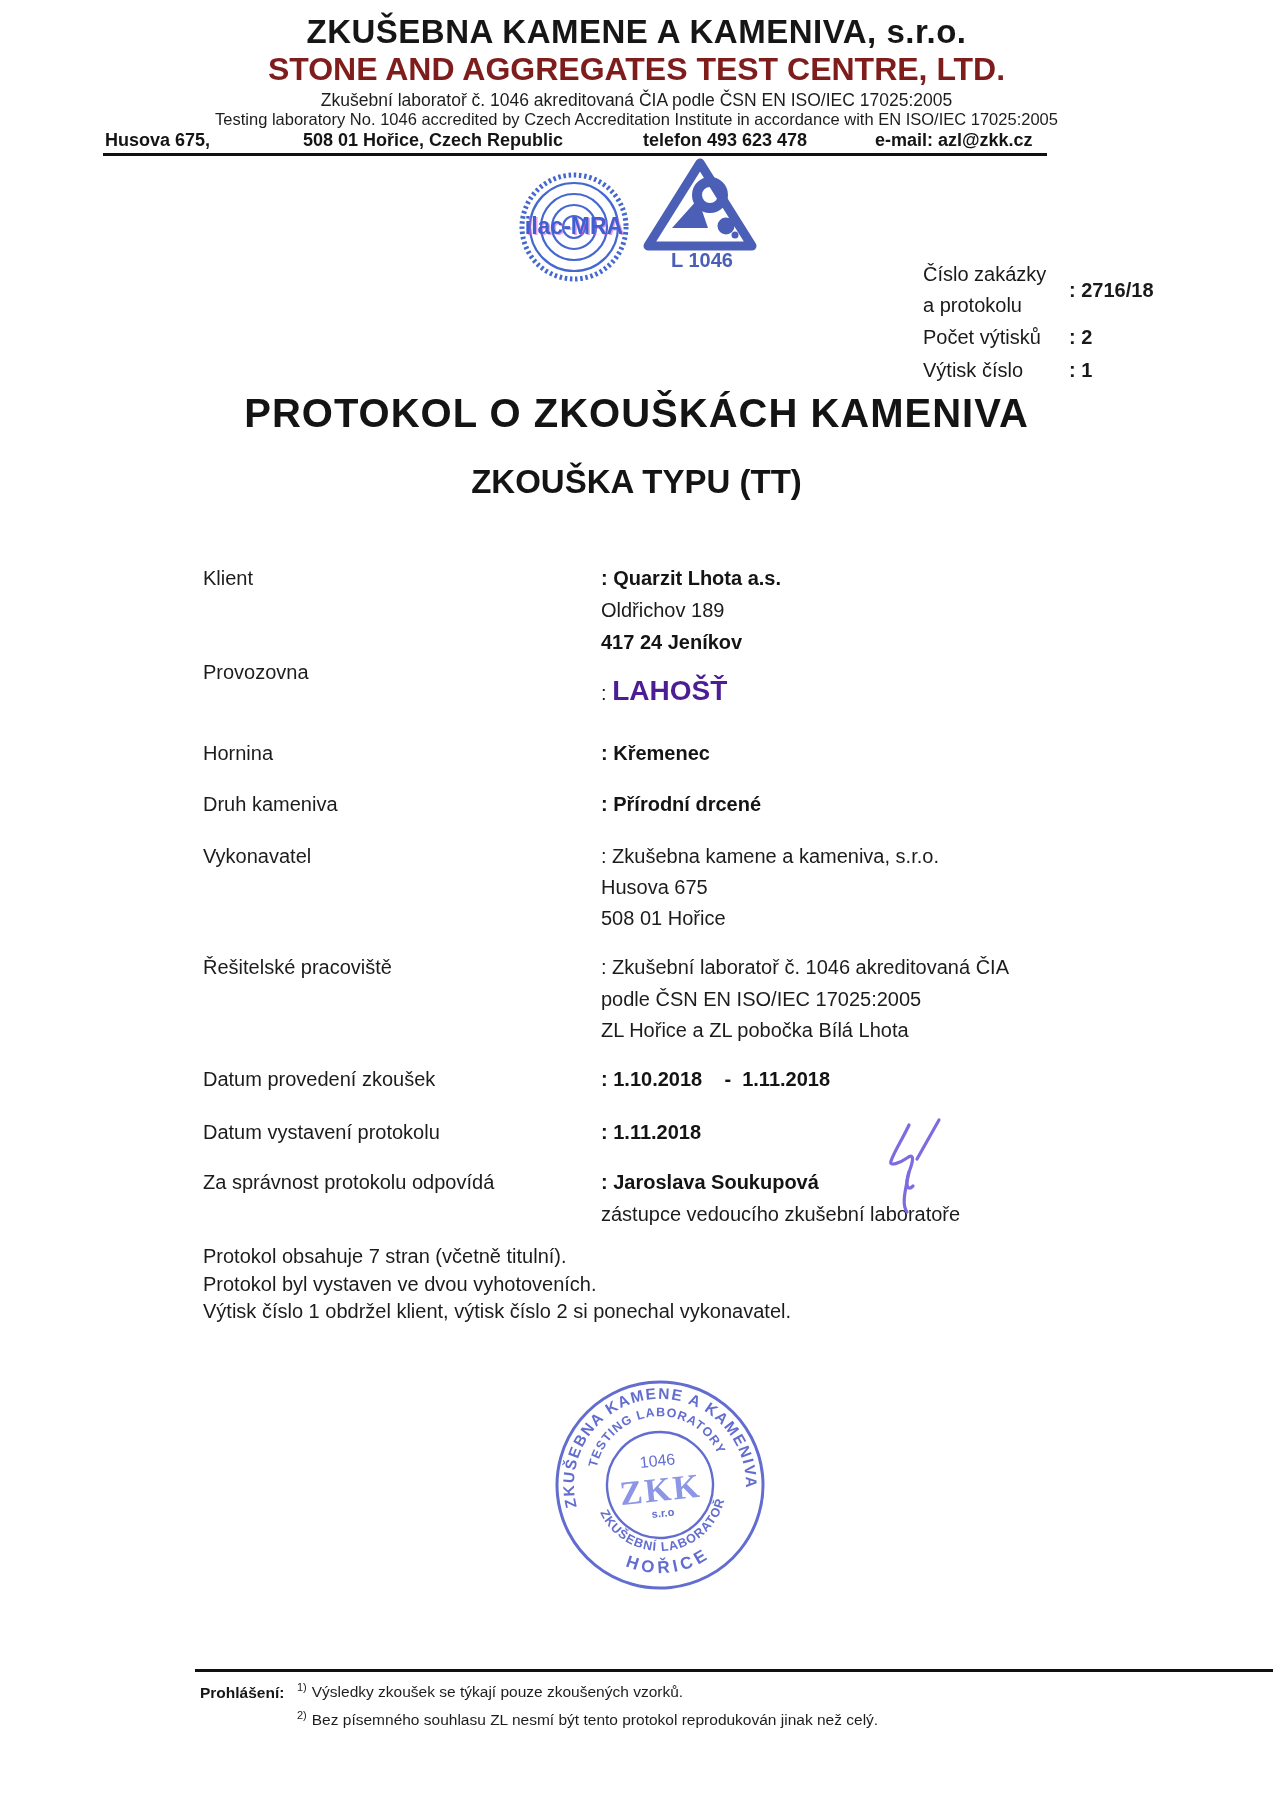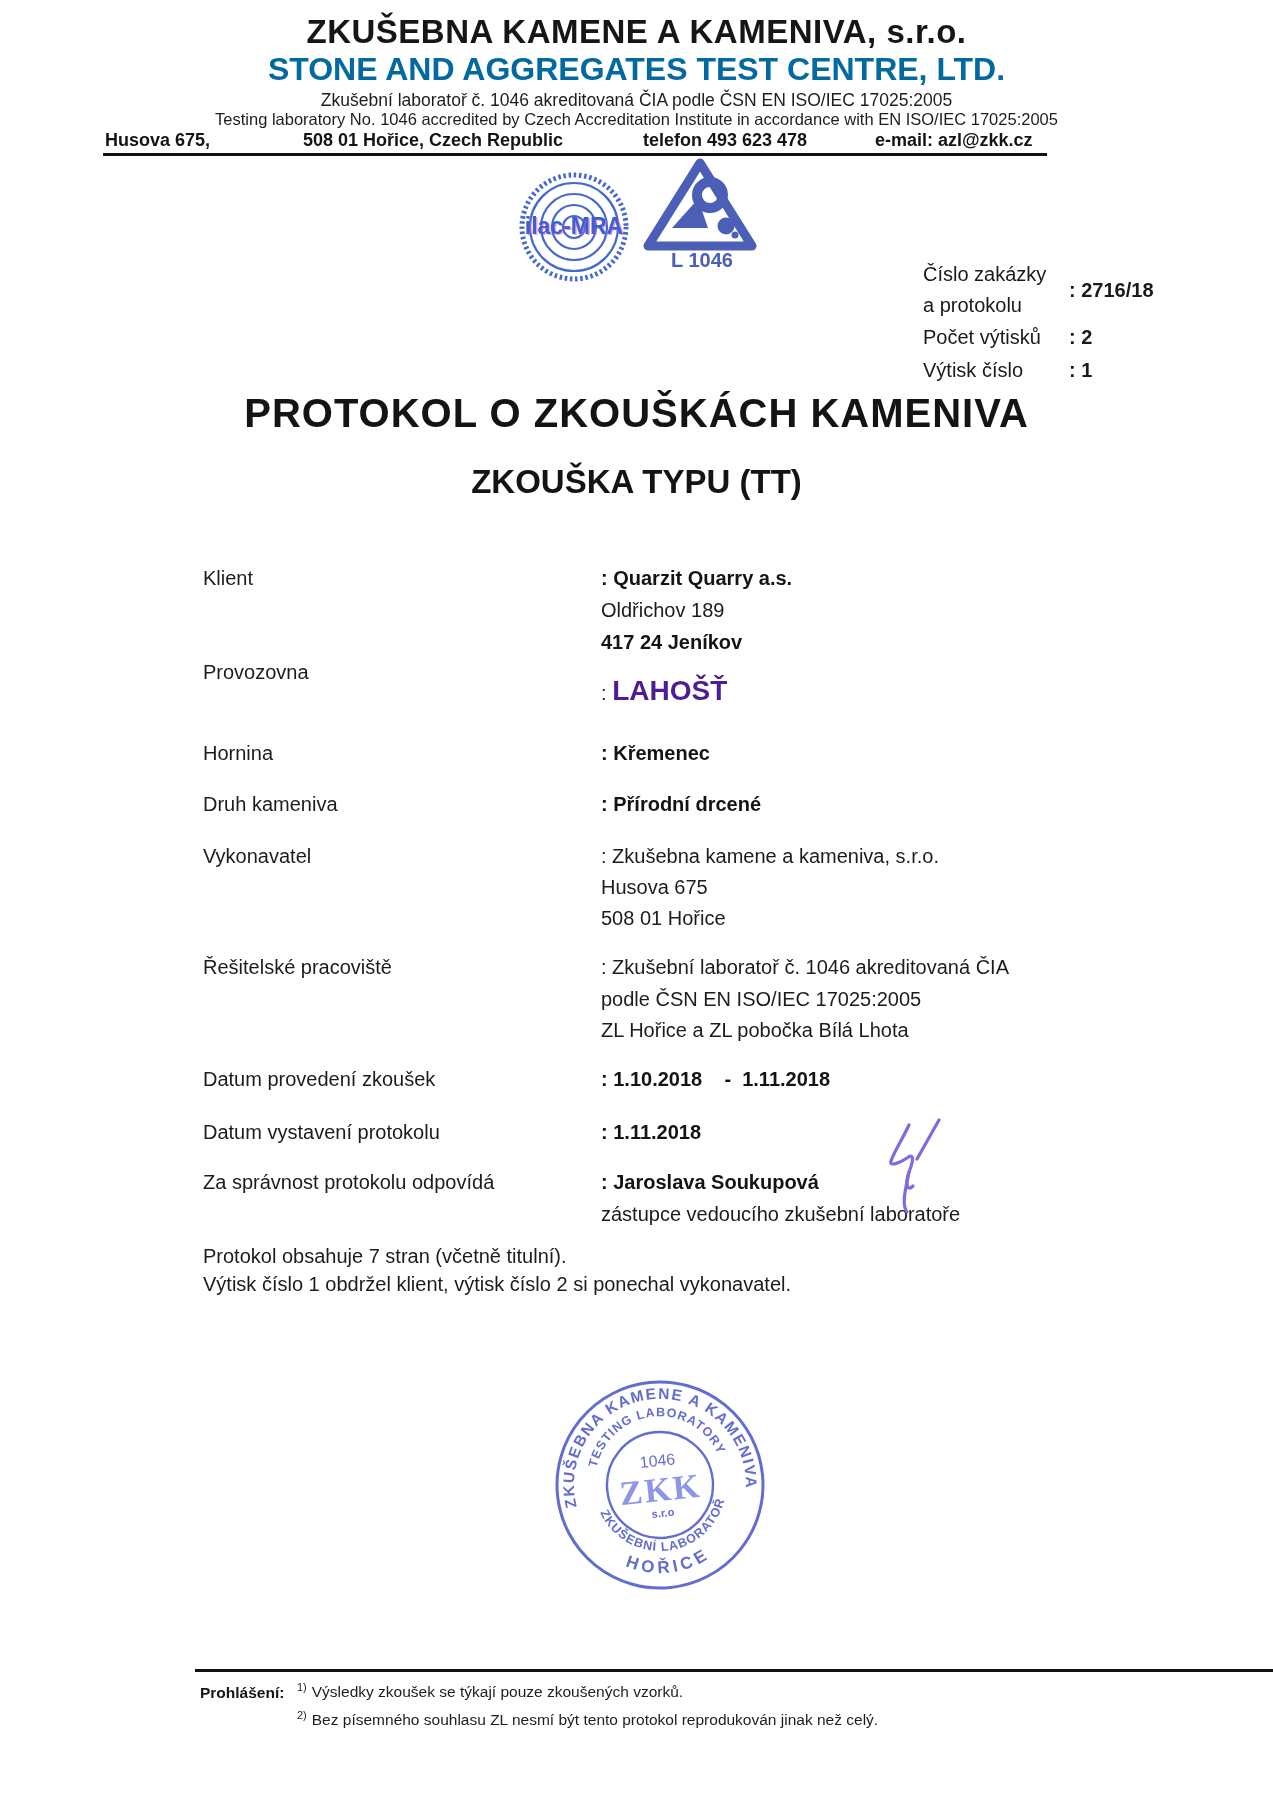--- a/index.html
+++ b/index.html
@@ -1,21 +1,21 @@
 <!DOCTYPE html>
 <html><head>
 <meta charset="utf-8">
 <style>
   html,body{margin:0;padding:0;background:#e8e8e8;}
   .page{position:relative;width:1273px;height:1800px;background:#ffffff;margin:0 auto;
         font-family:"Liberation Sans", sans-serif;color:#1b1b1b;overflow:hidden;}
   .abs{position:absolute;}
   .center{left:0;width:100%;text-align:center;white-space:pre;}
   .h1{top:13px;font-size:33px;font-weight:bold;letter-spacing:.5px;color:#161616;}
-  .h2{top:51px;font-size:32px;font-weight:bold;color:#0369a1;}
+  .h2{top:51px;font-size:32px;font-weight:bold;color:#7f1d1d;}
   .sub1{top:90px;font-size:17.5px;color:#1d1d1d;}
   .sub2{top:110px;font-size:16.5px;color:#1d1d1d;}
   .addr{left:103px;top:126px;width:944px;height:27px;border-bottom:3px solid #111;
         font-size:18px;font-weight:bold;}
   .addr span{position:absolute;bottom:2px;white-space:pre;color:#141414;}
   .addr .a1{left:2px;} .addr .a2{left:200px;} .addr .a3{left:540px;} .addr .a4{left:772px;}
 
   .order{left:923px;top:259px;width:300px;font-size:20px;color:#1a1a1a;}
   .order .r{display:flex;align-items:center;}
   .order .lab{width:146px;line-height:31px;}
@@ -97,21 +97,21 @@
     <div class="r">
       <div class="lab2">Výtisk číslo</div>
       <div class="v">: 1</div>
     </div>
   </div>
 
   <div class="abs center title">PROTOKOL O ZKOUŠKÁCH KAMENIVA</div>
   <div class="abs center subtitle">ZKOUŠKA TYPU (TT)</div>
 
   <div class="t lbl" style="top:566px">Klient</div>
-  <div class="t val b" style="top:566px">: Quarzit Quarry a.s.</div>
+  <div class="t val b" style="top:566px">: Quarzit Lhota a.s.</div>
   <div class="t val" style="top:598px">Oldřichov 189</div>
   <div class="t val b" style="top:630px">417 24 Jeníkov</div>
 
   <div class="t lbl" style="top:660px">Provozovna</div>
   <div class="t val" style="top:674px"><span>: </span><span class="xl">LAHOŠŤ</span></div>
 
   <div class="t lbl" style="top:741px">Hornina</div>
   <div class="t val b" style="top:741px">: Křemenec</div>
 
   <div class="t lbl" style="top:792px">Druh kameniva</div>
@@ -140,20 +140,21 @@
   <svg class="abs sig" width="76" height="100" viewBox="0 0 76 100">
     <g fill="none" stroke="#7c6ce0" stroke-width="3.2" stroke-linecap="round" stroke-linejoin="round">
       <path d="M 33 9 C 27 22 18 36 15 45 C 13 51 24 47 31 42 C 39 36 37 46 33 56 C 29 68 31 76 37 70"></path>
       <path d="M 33 56 C 30 72 25 88 31 96"></path>
       <path d="M 63 4 L 41 43"></path>
     </g>
   </svg>
 
   <div class="abs notes">
     <div>Protokol obsahuje 7 stran (včetně titulní).</div>
+    <div>Protokol byl vystaven ve dvou vyhotoveních.</div>
     <div>Výtisk číslo 1 obdržel klient, výtisk číslo 2 si ponechal vykonavatel.</div>
   </div>
 
   <svg class="abs stamp" width="222" height="222" viewBox="0 0 222 222" opacity="0.88">
     <defs>
       <path id="arcOuterTop" d="M 40.6 160.3 A 86 86 0 1 1 181.4 160.3"></path>
       <path id="arcOuterBottom" d="M 60.5 183.1 A 88 88 0 0 0 161.5 183.1"></path>
       <path id="arcInnerTop" d="M 49.2 89.6 A 64 64 0 0 1 172.8 89.6"></path>
       <path id="arcInnerBottom" d="M 49 133.6 A 66 66 0 0 0 173 133.6"></path>
     </defs>

